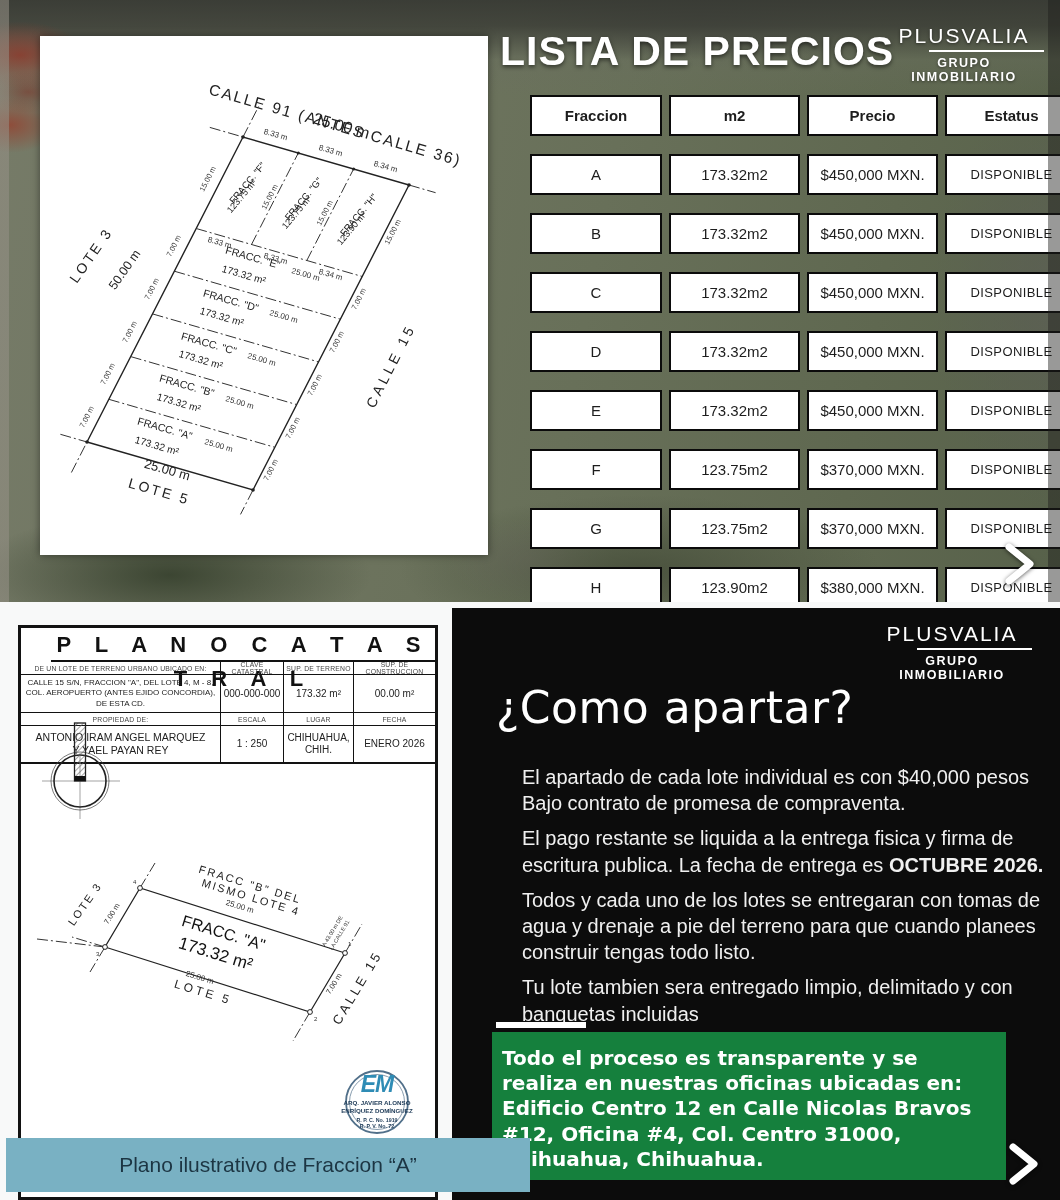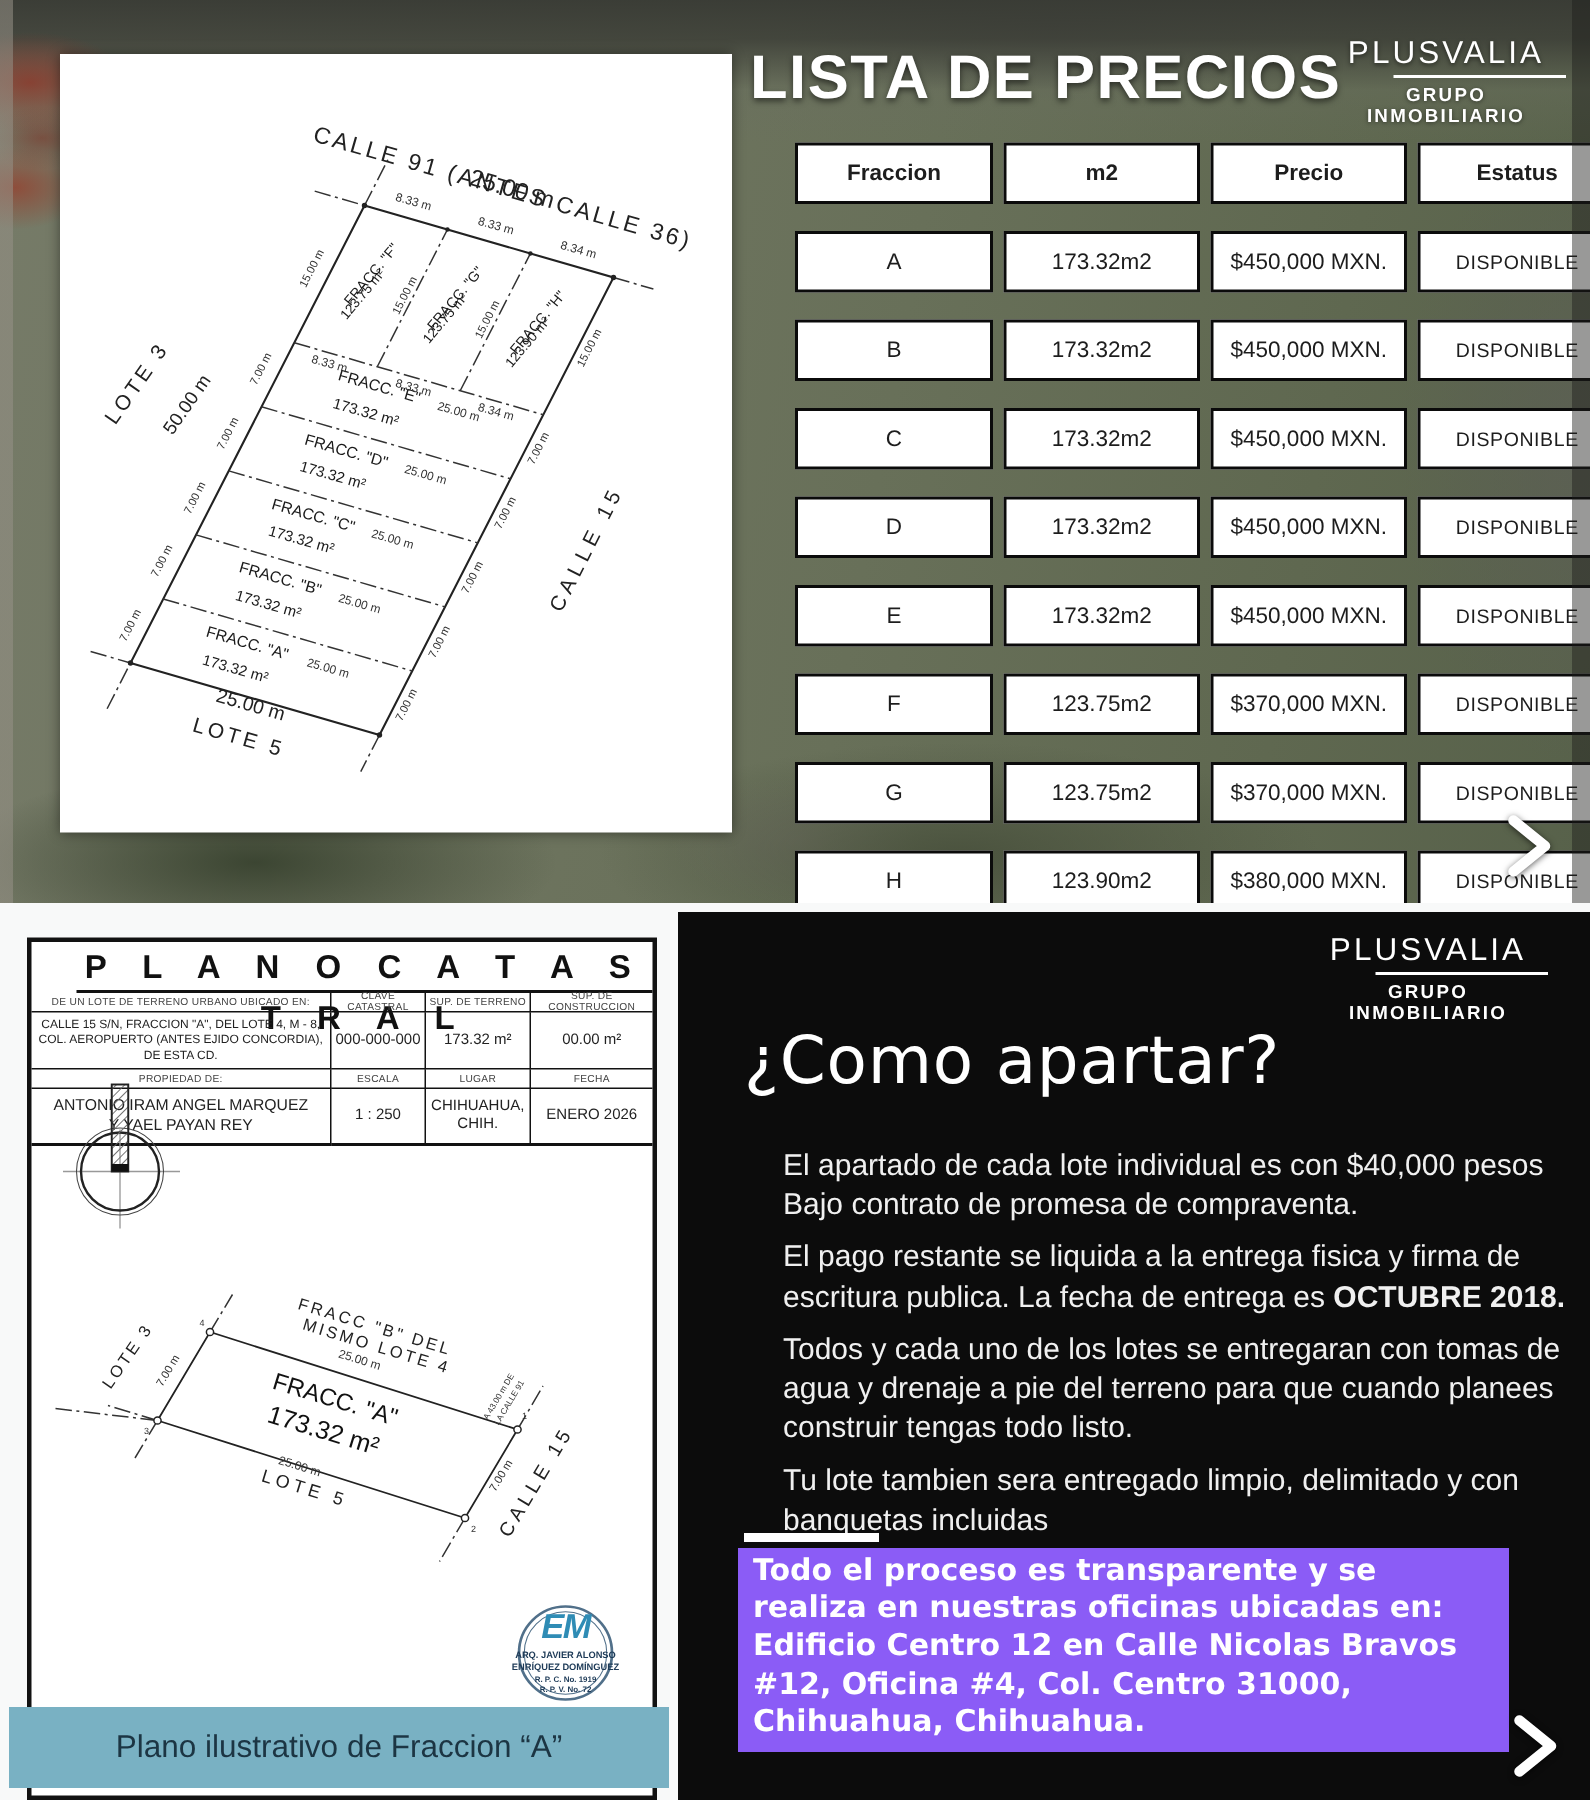--- a/index.html
+++ b/index.html
@@ -66,35 +66,35 @@
   .dg-lbl { height:13px; font-size:6.8px; letter-spacing:.2px; color:#444; }
   .dg-val { height:38px; font-size:10px; padding:1px 2px; flex-direction:column; line-height:1.2; }
   .dg-addr { font-size:8px; line-height:1.3; }
   .dg-owner { font-size:10.5px; }
   .doc-grid .row2-end { border-bottom:2px solid #121212; }
 
   .north-svg { position:absolute; left:19px; top:87px; }
   .detail-svg { position:absolute; left:0px; top:212px; }
   .stamp { position:absolute; left:304px; top:430px; }
 
-  .caption-bar { position:absolute; left:6px; top:536px; width:440px; height:54px;
+  .caption-bar { position:absolute; left:6px; top:536px; width:524px; height:54px;
     background:#79b1c3; display:flex; align-items:center; justify-content:center;
     font-size:21px; color:#1c3543; z-index:6; }
 
   .black-panel { position:absolute; left:452px; top:6px; right:0; bottom:0; background:#0c0c0c; }
   .logo-bottom { right:28px; top:14px; }
   .como-heading { position:absolute; left:44px; top:74px; color:#fff;
     font-family:"DejaVu Sans", sans-serif; font-weight:400; font-size:44px; letter-spacing:.5px; }
   .como-paras { position:absolute; left:44px; top:156px; width:524px;
     display:flex; flex-direction:column; gap:9px; color:#f0f0f0;
     font-size:20px; line-height:1.31;margin-left:26px; }
   .underline-bar { position:absolute; left:44px; top:414px; width:90px; height:6px; background:#fff; }
   .blue-box { position:absolute; left:40px; top:424px; width:514px;
-    background:#8b5cf6; color:#fff; font-family:"DejaVu Sans", sans-serif;
-    font-weight:700; font-size:20px; line-height:1.26; padding:2px 10px 8px 10px; }
+    background:#15803d; color:#fff; font-family:"DejaVu Sans", sans-serif;
+    font-weight:700; font-size:20px; line-height:1.26; padding:14px 10px 8px 10px; }
   .chevron-bottom { right:16px; bottom:12px; position:absolute; }
 
   
   .pl-street { font-size:15.5px; letter-spacing:2px; fill:#222; }
   .pl-big   { font-size:16px; fill:#222; }
   .pl-lote  { font-size:14px; letter-spacing:2.5px; fill:#222; }
   .pl-name  { font-size:10.5px; fill:#1a1a1a; }
   .pl-area  { font-size:10px; fill:#1a1a1a; }
   .pl-dim   { font-size:8px; fill:#333; }
   .pl-sdim  { font-size:7.5px; fill:#333; }
@@ -336,21 +336,21 @@
         <div class="logo-brand">PLUSVALIA</div>
         <div class="logo-rule"></div>
         <div class="logo-sub">GRUPO</div>
         <div class="logo-sub">INMOBILIARIO</div>
       </div>
 
       <div class="como-heading">¿Como apartar?</div>
 
       <div class="como-paras">
         <p>El apartado de cada lote individual es con $40,000 pesos Bajo contrato de promesa de compraventa.</p>
-        <p><span>El pago restante se liquida a la entrega fisica y firma de escritura publica. La fecha de entrega es </span><strong>OCTUBRE 2018.</strong></p>
+        <p><span>El pago restante se liquida a la entrega fisica y firma de escritura publica. La fecha de entrega es </span><strong>OCTUBRE 2026.</strong></p>
         <p>Todos y cada uno de los lotes se entregaran con tomas de agua y drenaje a pie del terreno para que cuando planees construir tengas todo listo.</p>
         <p>Tu lote tambien sera entregado limpio, delimitado y con banquetas incluidas</p>
       </div>
 
       <div class="underline-bar"></div>
 
       <div class="blue-box">
         <div>Todo el proceso es transparente y se realiza en nuestras oficinas ubicadas en:</div>
         <div>Edificio Centro 12 en Calle Nicolas Bravos #12, Oficina #4, Col. Centro 31000, Chihuahua, Chihuahua.</div>
       </div>

